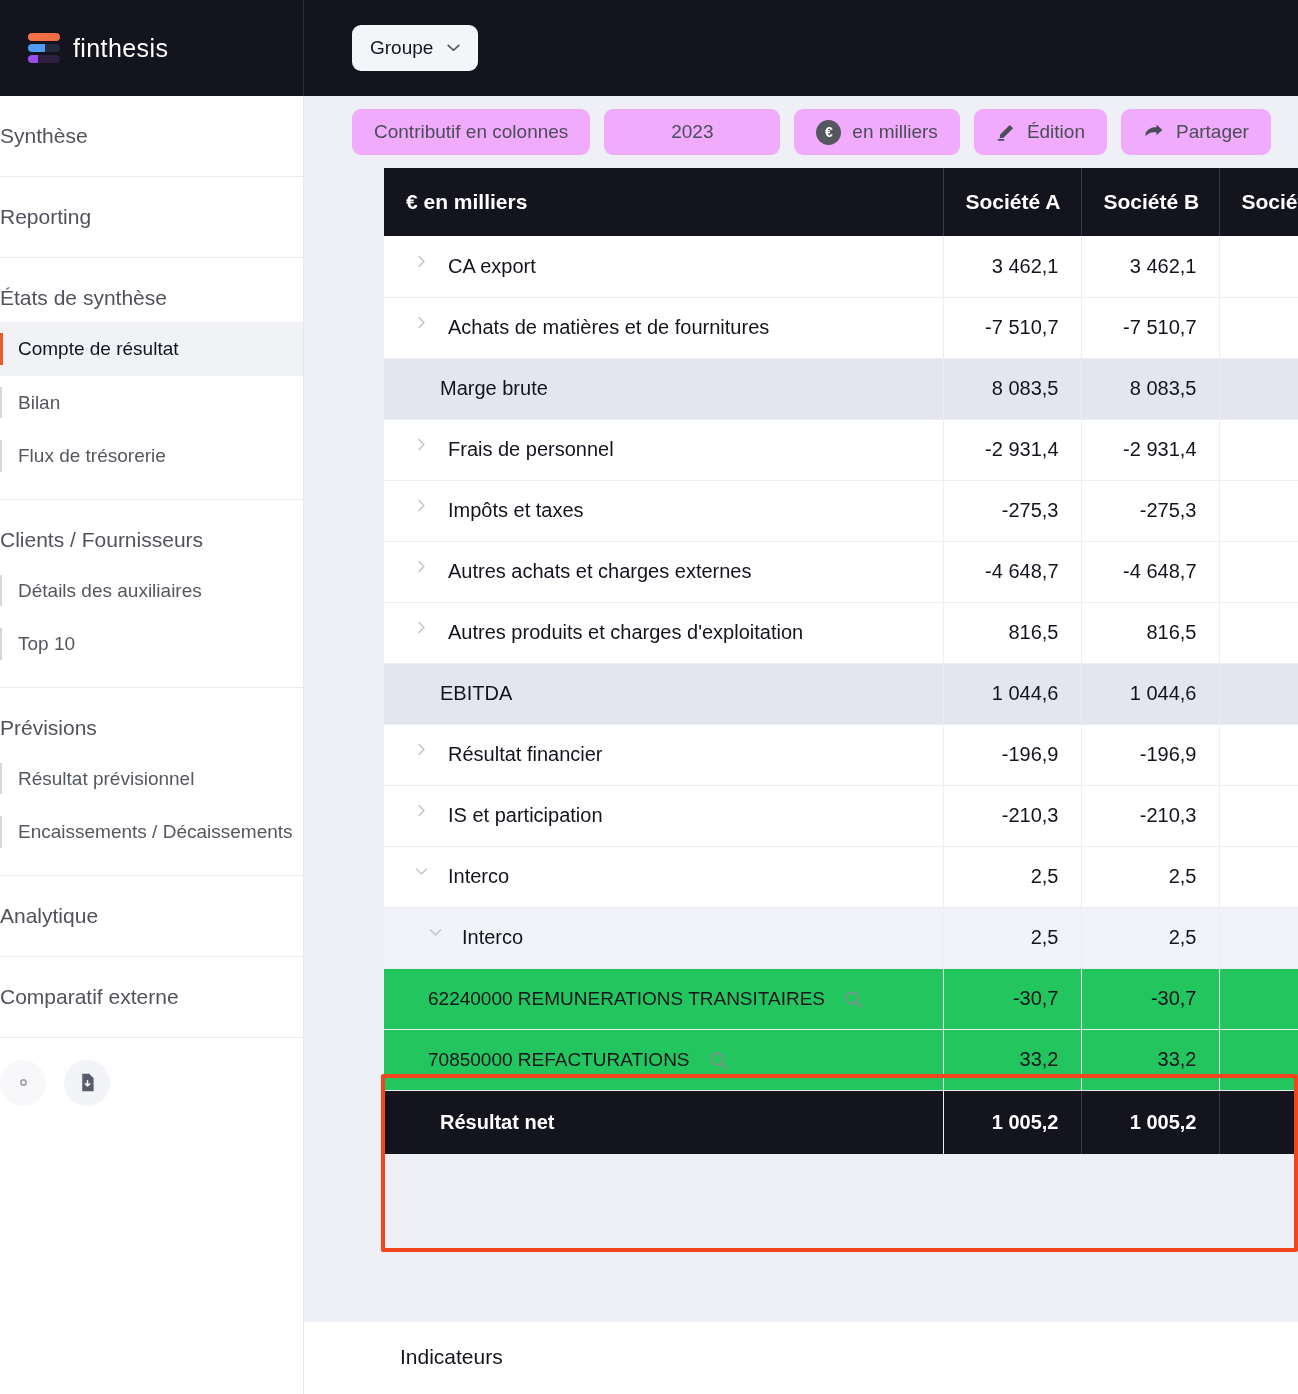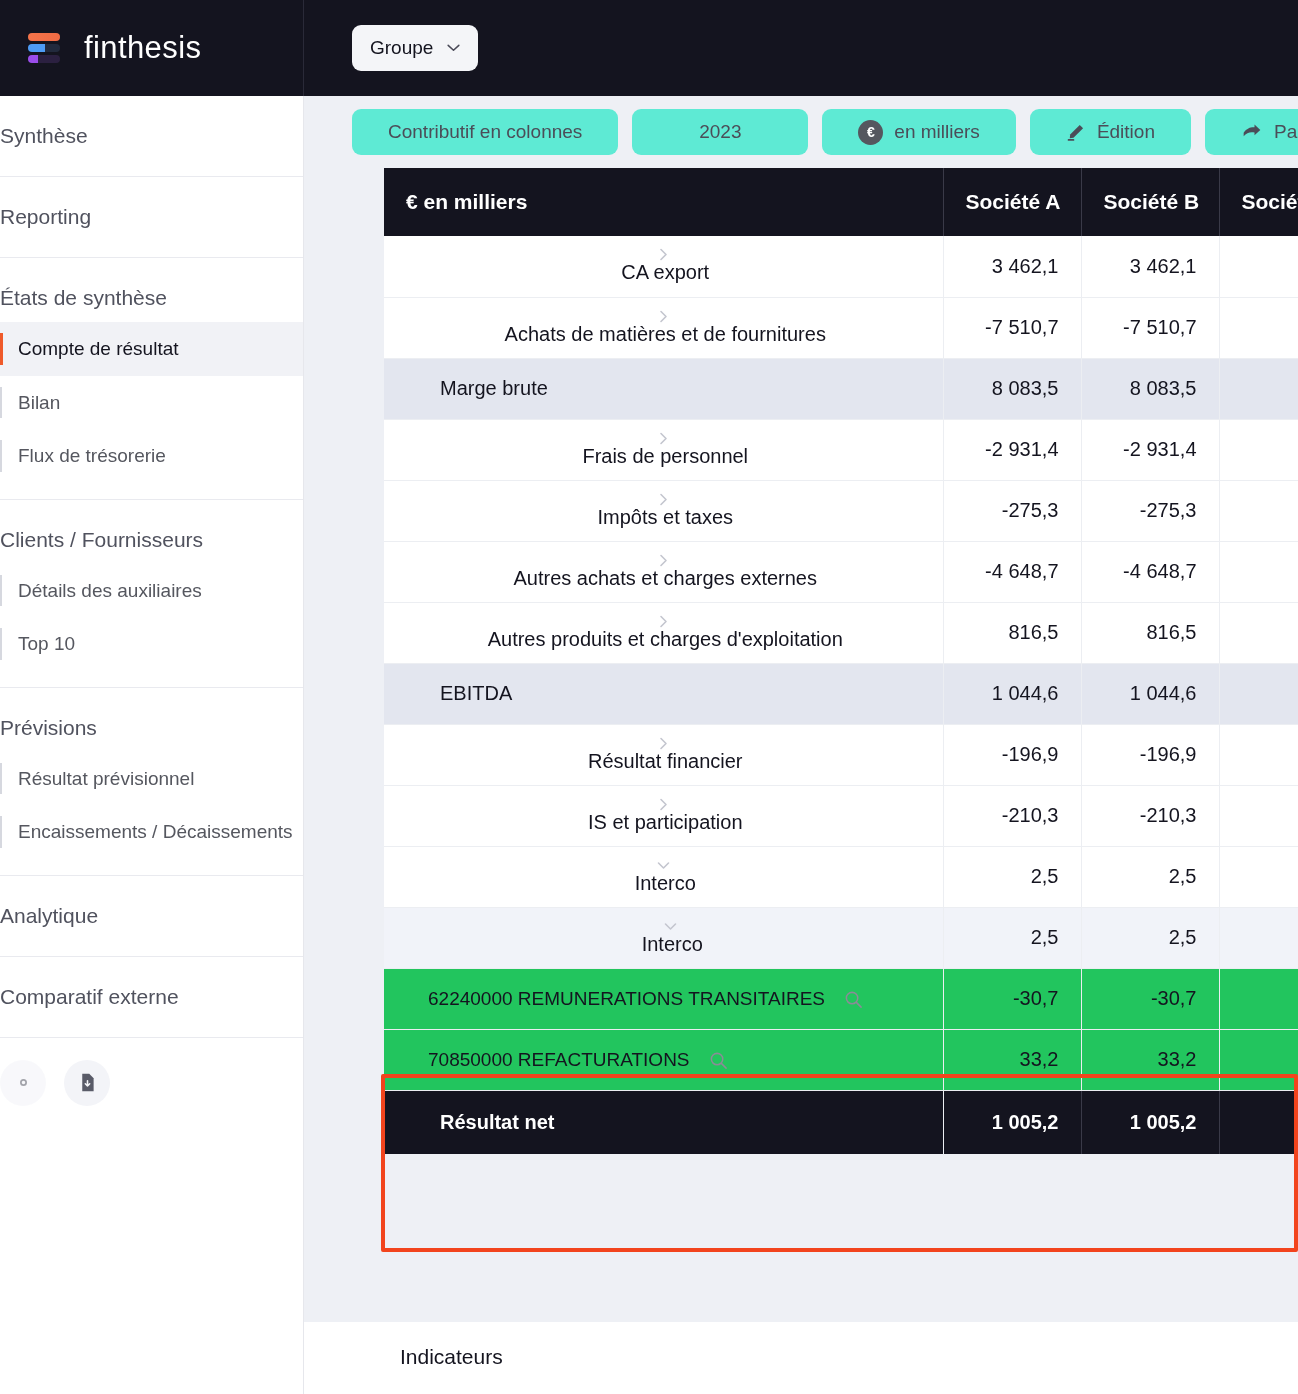--- a/index.html
+++ b/index.html
@@ -50,24 +50,24 @@
     gap: 3px;
     flex: none;
   }
   .logo-bar { height: 8px; border-radius: 5px; }
   .logo-bar.b1 { width: 32px; background: linear-gradient(90deg,#f4744a,#ef6b44); }
   .logo-bar.b2 { width: 32px; background: linear-gradient(90deg,#4e9cf5 0%,#4e9cf5 52%,#222a3d 52%,#222a3d 100%); }
   .logo-bar.b3 { width: 32px; background: linear-gradient(90deg,#9b4dea 0%,#9b4dea 30%,#2b2040 30%,#2b2040 100%); }
 
   .brand-name {
     color: #ffffff;
-    font-size: 31px;
+    font-size: 25px;
     font-weight: 400;
     letter-spacing: 0.4px;
-    margin-left: 22px;
+    margin-left: 11px;
     white-space: nowrap;
   }
 
   .scope-select {
     position: absolute;
     top: 25px;
     left: 352px;
     height: 46px;
     min-width: 126px;
     background: #f4f5f8;
@@ -175,27 +175,27 @@
     width: 994px;
     height: 72px;
     display: flex;
     align-items: center;
     gap: 14px;
     padding-left: 48px;
   }
 
   .tbtn {
     height: 46px;
-    background: #5eead4;
+    background: #f0abfc;
     border-radius: 9px;
     display: flex;
     align-items: center;
     justify-content: center;
     gap: 11px;
-    padding: 0 36px;
+    padding: 0 22px;
     font-size: 19px;
     color: #4b4d58;
     white-space: nowrap;
     cursor: pointer;
     flex: none;
   }
   .tbtn .ico { display: flex; align-items: center; flex: none; }
   .euro-badge {
     width: 25px; height: 25px;
     border-radius: 50%;
@@ -253,21 +253,21 @@
     white-space: nowrap;
     vertical-align: middle;
   }
   table.fin td.lbl {
     text-align: left;
     padding-left: 22px;
     border-right: 1px solid #eceef2;
   }
   table.fin td:last-child { border-right: none; }
 
-  .cellflex { display: flex; align-items: center; gap: 0; flex-direction: column; }
+  .cellflex { display: flex; align-items: flex-start; gap: 8px; }
 
   .chev-cell {
     width: 30px;
     flex: none;
     display: flex;
     align-items: center;
     justify-content: center;
     color: #c4c6cf;
     cursor: pointer;
   }

